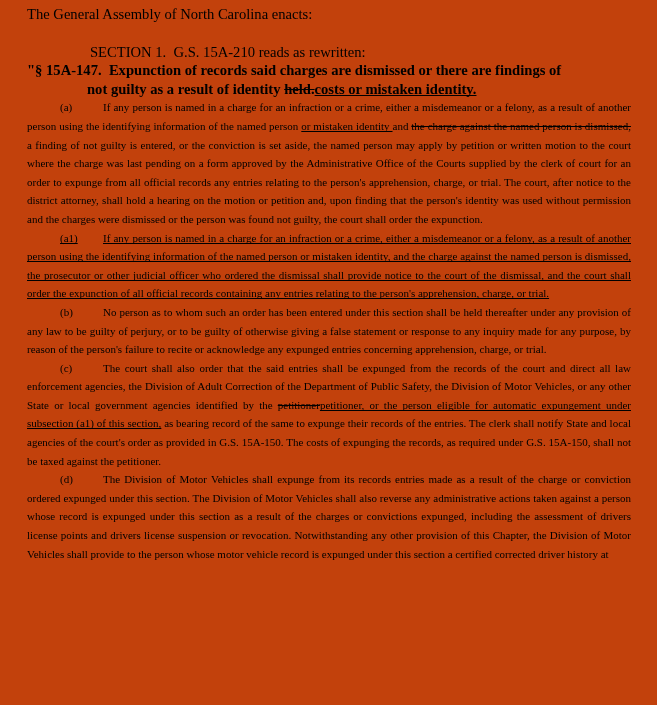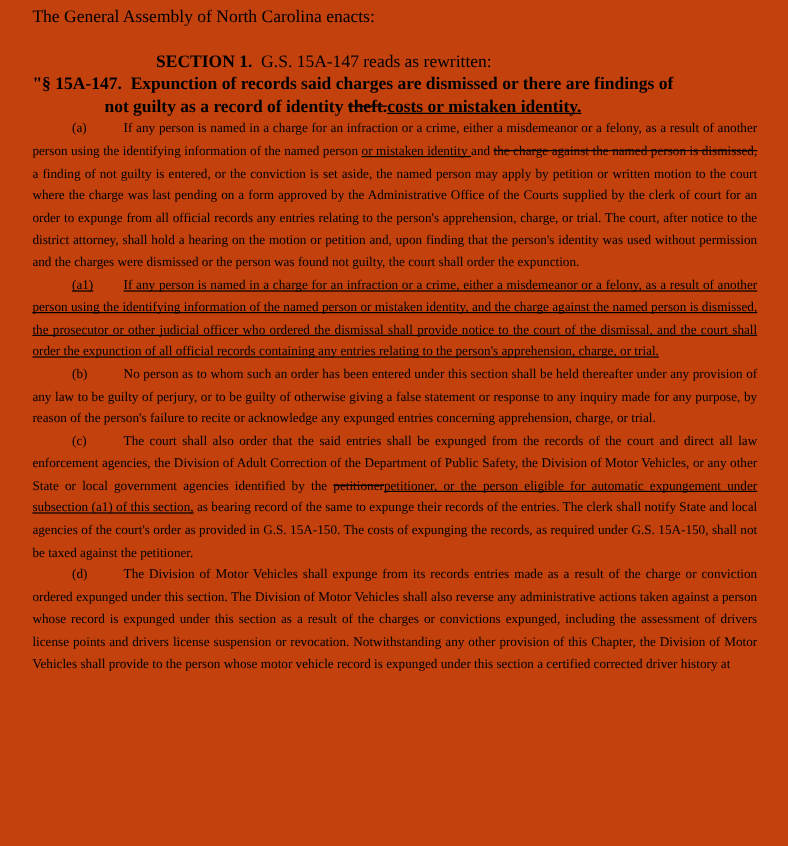--- a/index.html
+++ b/index.html
@@ -35,22 +35,21 @@
     margin: 0 0 19px 0;
   }
   .section-head {
     font-size: 14.6px;
     line-height: 18.6px;
     margin: 0;
     text-indent: 63px;
     text-align: left;
   }
   .section-head .sect-label {
-    font-weight: bold;
-    margin-left: 40px;
+    font-weight: normal;
   }
   .statute-title {
     font-size: 14.6px;
     line-height: 18.6px;
     font-weight: bold;
     margin: 0;
     text-align: left;
     padding-left: 0;
     text-indent: 0;
   }
@@ -97,26 +96,26 @@
 </style>
 </head>
 <body>
 
 <div id="page">
   <div class="doc-body">
 
     <p class="enacting">The General Assembly of North Carolina enacts:</p>
 
     <p class="section-head">
-      <span class="sect-label">SECTION 1.</span><span>&nbsp; </span><span>G.S. 15A-147 reads as rewritten:</span>
+      <span class="sect-label">SECTION 1.</span><span>&nbsp; </span><span>G.S. 15A-210 reads as rewritten:</span>
     </p>
 
     <p class="statute-title">
       <span>"§ 15A-147.</span><span>&nbsp; </span><span>Expunction of records said charges are dismissed or there are findings of</span>
-      <span class="title-rest"><span>not guilty as a record of identity </span><span class="del">theft.</span><span class="ins">costs or mistaken identity.</span></span>
+      <span class="title-rest"><span>not guilty as a result of identity </span><span class="del">held.</span><span class="ins">costs or mistaken identity.</span></span>
     </p>
 
     <div id="paragraphs">
         <p class="para"><span class="lead">(a)</span><span class="">If any person is named in a charge for an infraction or a crime, either a misdemeanor or a felony, as a result of another person using the identifying information of the named person </span><span class="ins">or mistaken identity </span><span class="">and </span><span class="del">the charge against the named person is dismissed,</span><span class=""> a finding of not guilty is entered, or the conviction is set aside, the named person may apply by petition or written motion to the court where the charge was last pending on a form approved by the Administrative Office of the Courts supplied by the clerk of court for an order to expunge from all official records any entries relating to the person's apprehension, charge, or trial. The court, after notice to the district attorney, shall hold a hearing on the motion or petition and, upon finding that the person's identity was used without permission and the charges were dismissed or the person was found not guilty, the court shall order the expunction.</span></p>
         <p class="para allins"><span class="lead u">(a1)</span><span class="">If any person is named in a charge for an infraction or a crime, either a misdemeanor or a felony, as a result of another person using the identifying information of the named person or mistaken identity, and the charge against the named person is dismissed, the prosecutor or other judicial officer who ordered the dismissal shall provide notice to the court of the dismissal, and the court shall order the expunction of all official records containing any entries relating to the person's apprehension, charge, or trial.</span></p>
         <p class="para"><span class="lead">(b)</span><span class="">No person as to whom such an order has been entered under this section shall be held thereafter under any provision of any law to be guilty of perjury, or to be guilty of otherwise giving a false statement or response to any inquiry made for any purpose, by reason of the person's failure to recite or acknowledge any expunged entries concerning apprehension, charge, or trial.</span></p>
         <p class="para"><span class="lead">(c)</span><span class="">The court shall also order that the said entries shall be expunged from the records of the court and direct all law enforcement agencies, the Division of Adult Correction of the Department of Public Safety, the Division of Motor Vehicles, or any other State or local government agencies identified by the </span><span class="del">petitioner</span><span class="ins">petitioner, or the person eligible for automatic expungement under subsection (a1) of this section,</span><span class=""> as bearing record of the same to expunge their records of the entries. The clerk shall notify State and local agencies of the court's order as provided in G.S. 15A-150. The costs of expunging the records, as required under G.S. 15A-150, shall not be taxed against the petitioner.</span></p>
         <p class="para"><span class="lead">(d)</span><span class="">The Division of Motor Vehicles shall expunge from its records entries made as a result of the charge or conviction ordered expunged under this section. The Division of Motor Vehicles shall also reverse any administrative actions taken against a person whose record is expunged under this section as a result of the charges or convictions expunged, including the assessment of drivers license points and drivers license suspension or revocation. Notwithstanding any other provision of this Chapter, the Division of Motor Vehicles shall provide to the person whose motor vehicle record is expunged under this section a certified corrected driver history at</span></p>
       </div>
 

